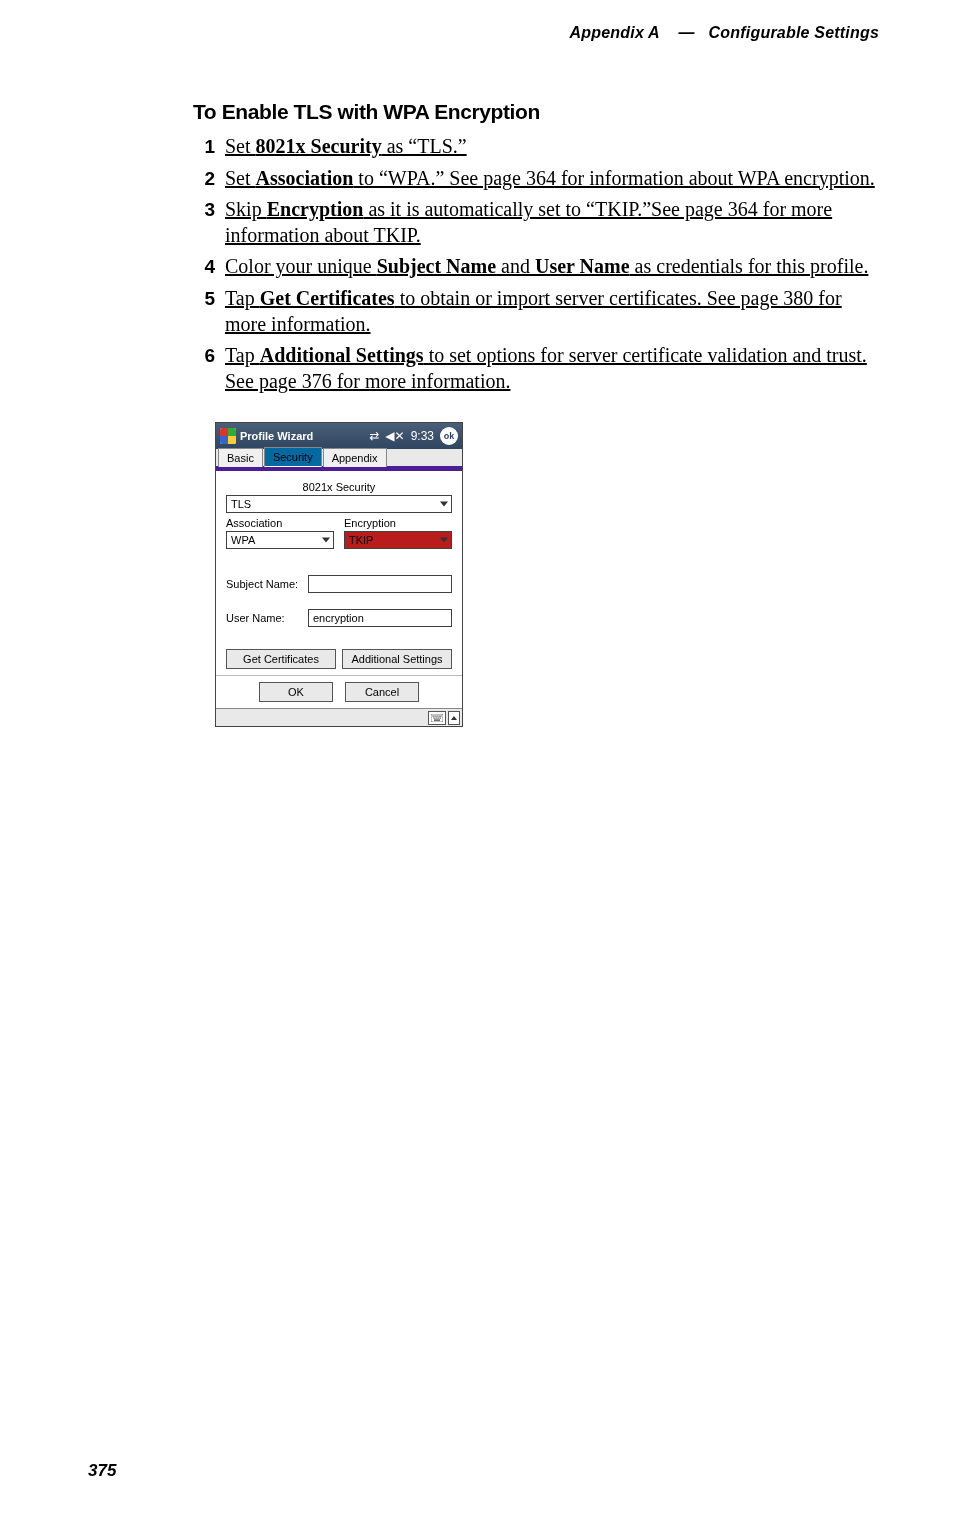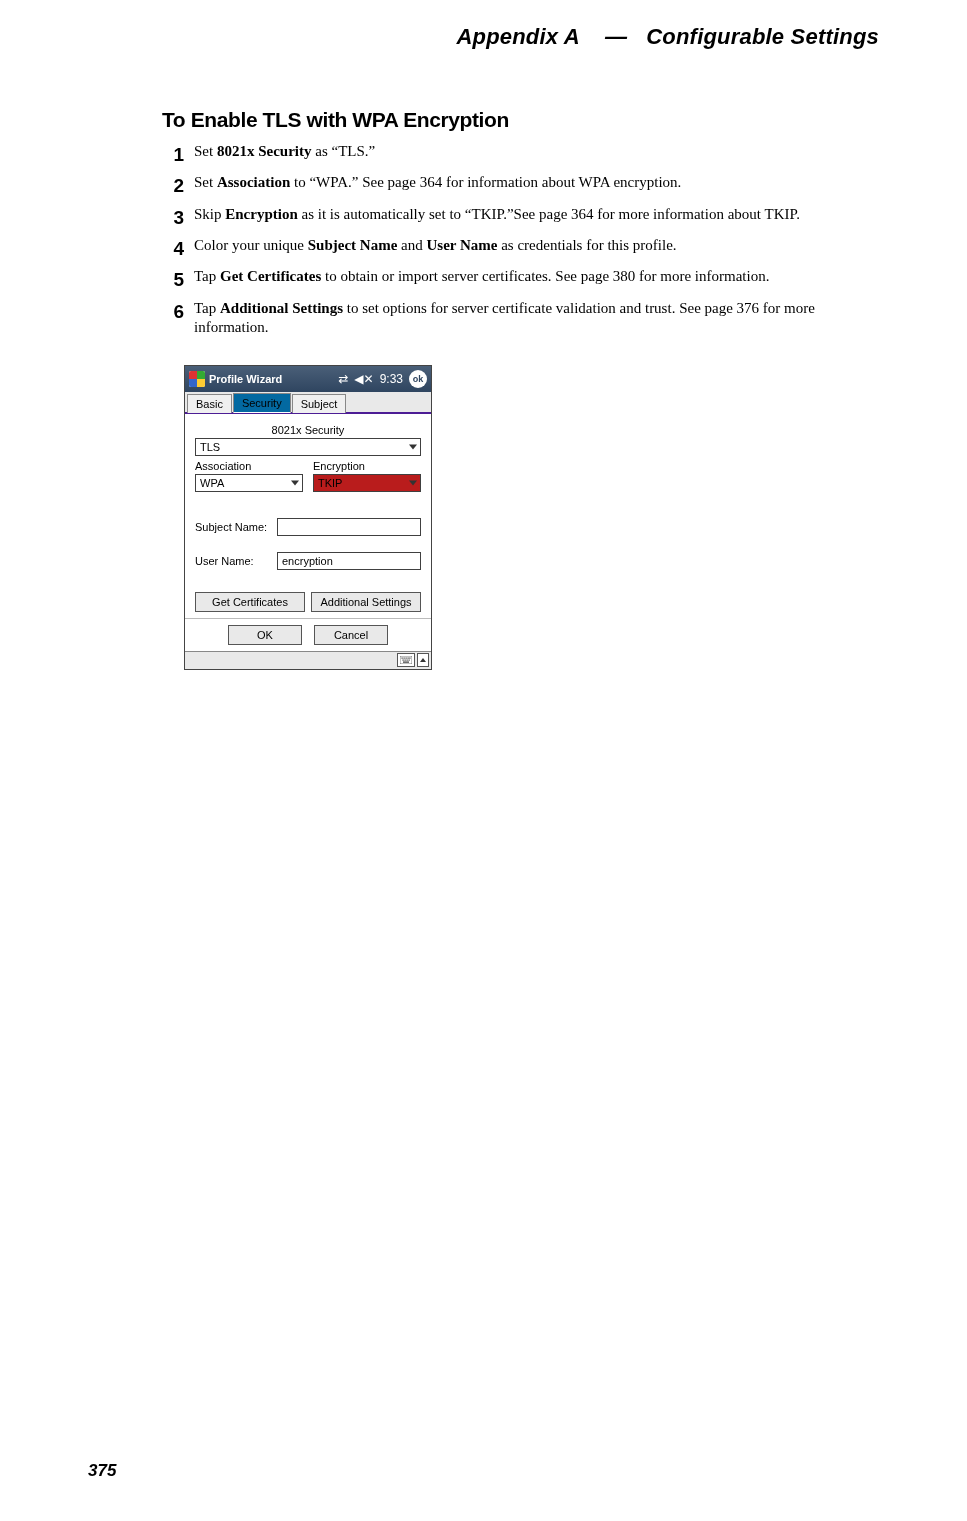--- a/index.html
+++ b/index.html
@@ -13,27 +13,27 @@
   .page {
     width: 967px;
     height: 1521px;
     position: relative;
     padding: 24px 88px 40px 88px;
   }
   .running-head {
     font-family: "Segoe UI", "Helvetica Neue", Arial, sans-serif;
     font-weight: 700;
     font-style: italic;
-    font-size: 22px;
+    font-size: 16px;
     text-align: right;
     letter-spacing: 0.2px;
     margin-bottom: 58px;
   }
   .content {
-    margin-left: 74px;
+    margin-left: 105px;
     margin-right: 0;
   }
   .section-title {
     font-family: "Segoe UI", "Helvetica Neue", Arial, sans-serif;
     font-weight: 800;
     font-size: 21px;
     letter-spacing: -0.4px;
     margin: 0 0 10px 0;
   }
   ol.steps {
@@ -52,22 +52,23 @@
     font-family: "Segoe UI", "Helvetica Neue", Arial, sans-serif;
     font-weight: 800;
     font-size: 19px;
     min-width: 22px;
     text-align: right;
     margin-right: 10px;
     padding-top: 1px;
   }
   .step-body {
     font-family: "Adobe Garamond Pro", Garamond, Georgia, serif;
-    font-size: 15px;
+    font-size: 20px;
     flex: 1;
+    text-decoration: underline;
   }
   .b { font-weight: 700; }
 
   
   .device {
     width: 248px;
     margin-left: 22px;
     border: 1px solid #444;
     font-family: Tahoma, Verdana, Arial, sans-serif;
     font-size: 11px;
@@ -96,21 +97,21 @@
   .tb-icons { display: flex; align-items: center; gap: 6px; font-size: 12px; font-weight: normal; }
   .ok-badge {
     width: 18px; height: 18px; border-radius: 50%;
     background: #fff; color: #2f4560;
     display: flex; align-items: center; justify-content: center;
     font-size: 9px; font-weight: 800;
   }
   .tab-strip {
     display: flex;
     background: #e9e9e9;
-    border-bottom: 2px solid #4c1d95;
+    border-bottom: 5px solid #4c1d95;
     height: 22px;
     align-items: flex-end;
     padding-left: 2px;
     gap: 1px;
   }
   .tab {
     padding: 3px 8px 3px 8px;
     border: 1px solid #888;
     border-bottom: none;
     background: #f0f0f0;
@@ -293,21 +294,21 @@
           <span>⇄</span>
           <span>◀✕</span>
           <span>9:33</span>
           <span class="ok-badge">ok</span>
         </span>
       </div>
 
       <div class="tab-strip">
         <div class="tab">Basic</div>
         <div class="tab active">Security</div>
-        <div class="tab">Subject</div>
+        <div class="tab">Appendix</div>
       </div>
 
       <div class="panel">
         <span class="lbl center">8021x Security</span>
         <div class="field">
           <span>TLS</span>
           <span class="caret"></span>
         </div>
 
         <div class="row2">

